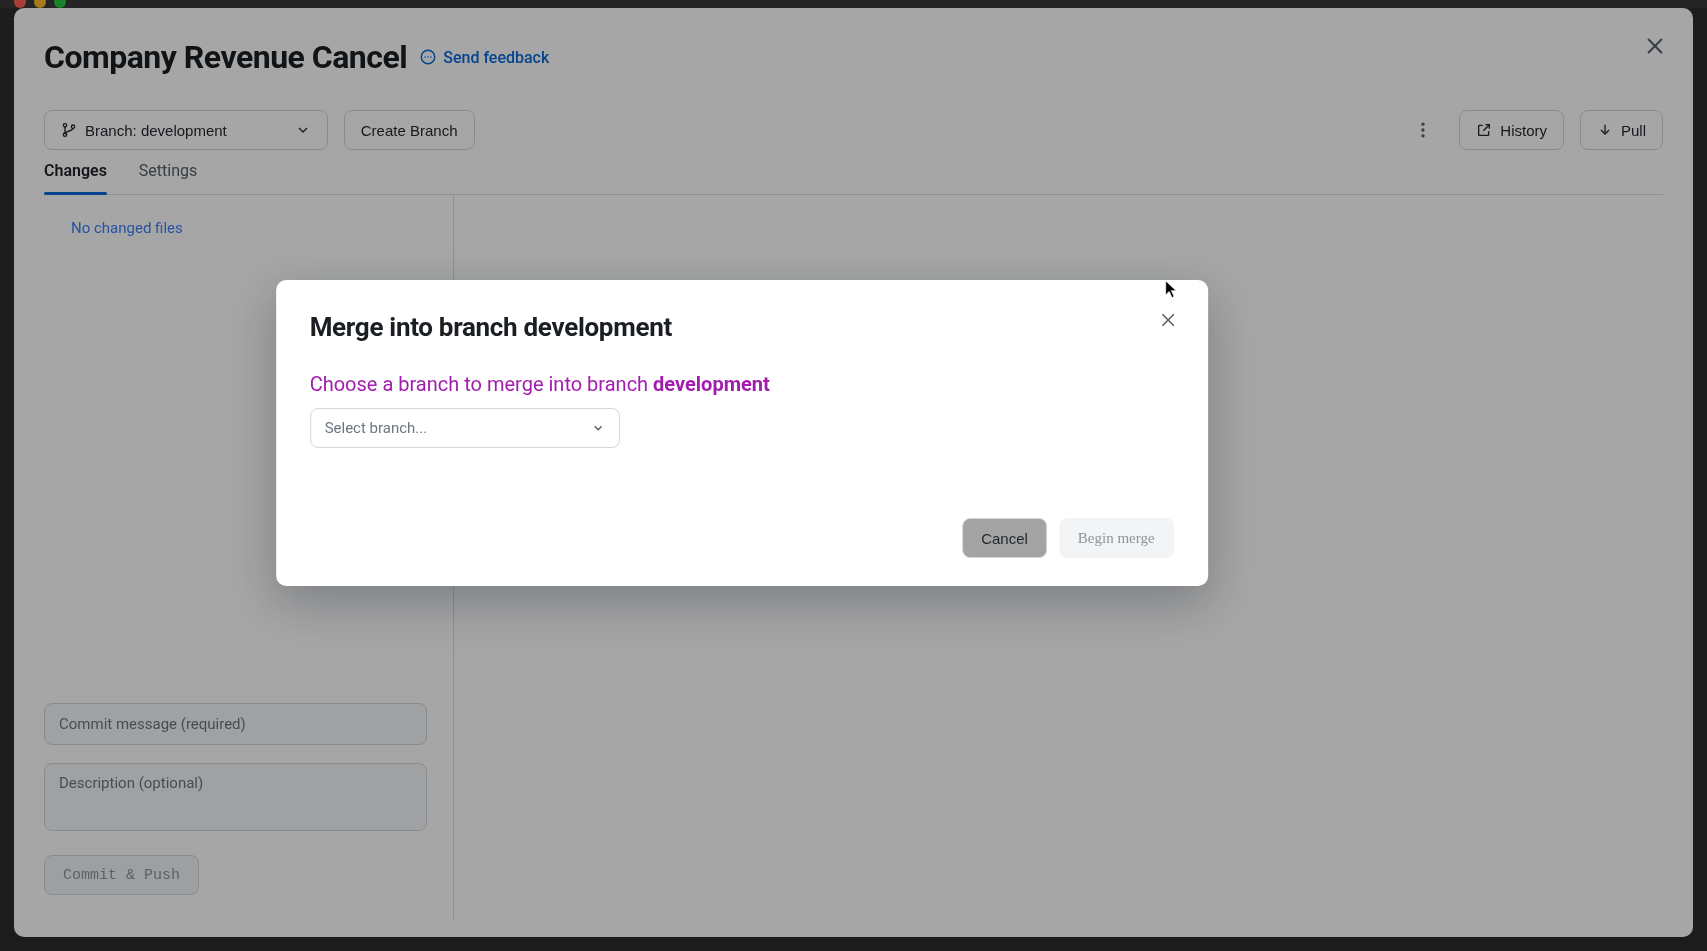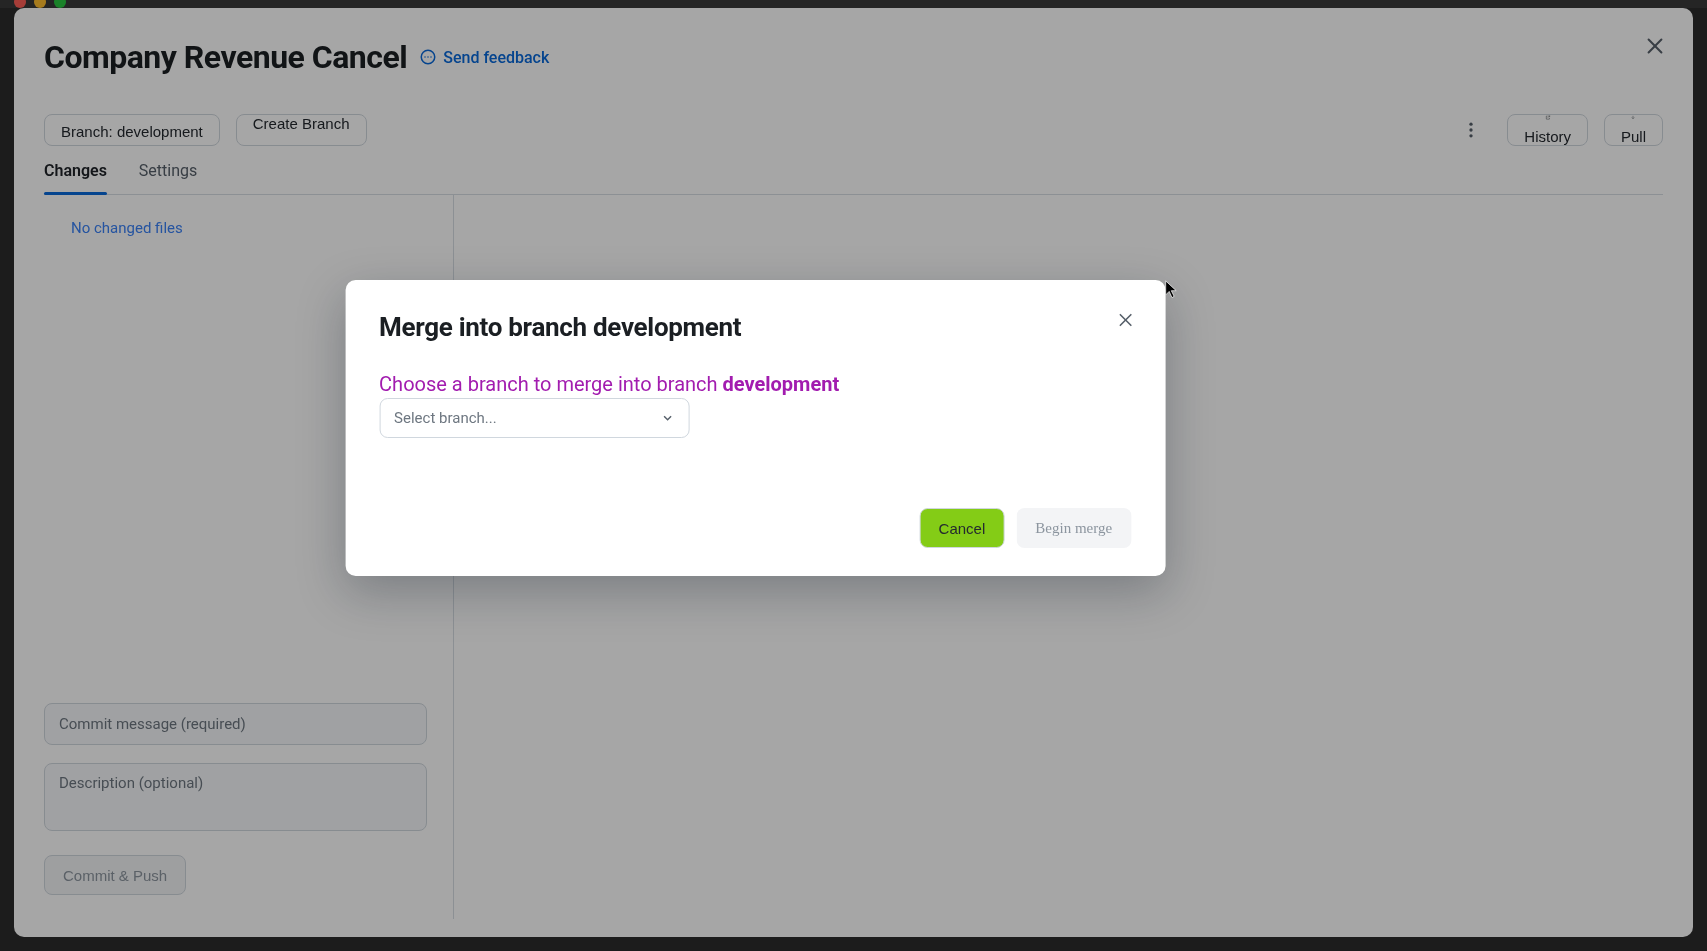--- a/index.html
+++ b/index.html
@@ -96,30 +96,29 @@
     display: flex;
     align-items: center;
     margin-top: 34px;
     gap: 16px;
   }
 
   .btn {
     display: inline-flex;
     align-items: center;
     gap: 8px;
-    height: 32px;
+    height: 40px;
     padding: 0 16px;
     border: 1px solid #d0d7de;
     border-radius: 8px;
     background: #ffffff;
     font-size: 15px;
     color: #24292f;
     cursor: pointer;
     white-space: nowrap;
-    flex-direction: column;
   }
   .btn svg { width: 16px; height: 16px; }
 
   .branch-btn .chev { margin-left: 60px; }
   .branch-btn .branch-label { color: #24292f; }
   .branch-btn .branch-name { font-weight: 400; }
 
   .spacer { flex: 1; }
 
   .more-btn {
@@ -196,29 +195,30 @@
   .commit-btn {
     margin-top: 20px;
     height: 40px;
     padding: 0 18px;
     border: 1px solid #d0d7de;
     border-radius: 8px;
     background: #f3f4f6;
     color: #8c959f;
     font-size: 15px;
     cursor: not-allowed;
+    font-family: Liberation Mono, monospace;
   }
 
   
   .modal {
     position: absolute;
     left: 50%;
     top: 280px;
     transform: translateX(-62%);
-    width: 820px;
+    width: 932px;
     background: #ffffff;
     border-radius: 10px;
     box-shadow: 0 16px 48px rgba(16,24,40,0.28);
     z-index: 10;
     padding: 32px 34px 28px 34px;
   }
   .modal-title {
     font-size: 26px;
     font-weight: 700;
     color: #1b1f23;
@@ -235,21 +235,21 @@
   }
   .modal-close svg { width: 18px; height: 18px; }
   .modal-desc {
     margin-top: 30px;
     font-size: 20px;
     color: #a21caf;
   }
   .modal-desc b { font-weight: 700; }
 
   .select-branch {
-    margin-top: 2px;
+    margin-top: 12px;
     width: 310px;
     height: 40px;
     border: 1px solid #d0d7de;
     border-radius: 8px;
     display: flex;
     align-items: center;
     padding: 0 14px;
     color: #6e7781;
     font-size: 15px;
     cursor: pointer;
@@ -262,21 +262,21 @@
     display: flex;
     justify-content: flex-end;
     gap: 12px;
   }
   .modal-btn {
     height: 40px;
     padding: 0 18px;
     border-radius: 8px;
     font-size: 15px;
     border: 1px solid #d0d7de;
-    background: #84cc16;
+    background: #a3a3a3;
     cursor: pointer;
     color: #24292f;
   }
   .modal-btn.primary-disabled {
     background: #f3f4f6;
     color: #8c959f;
     border-color: transparent;
     cursor: not-allowed;
     font-family: Liberation Serif, serif;
   }

